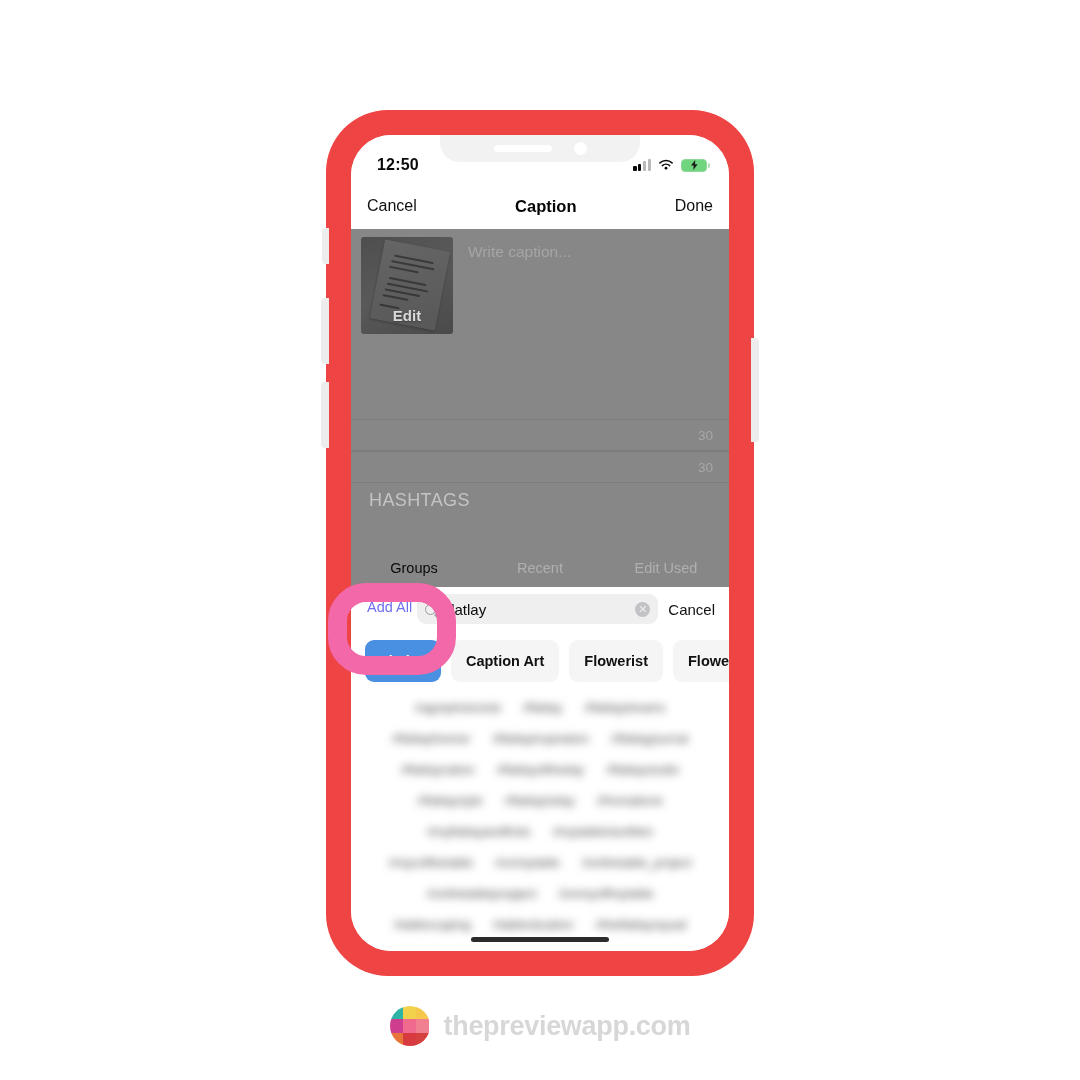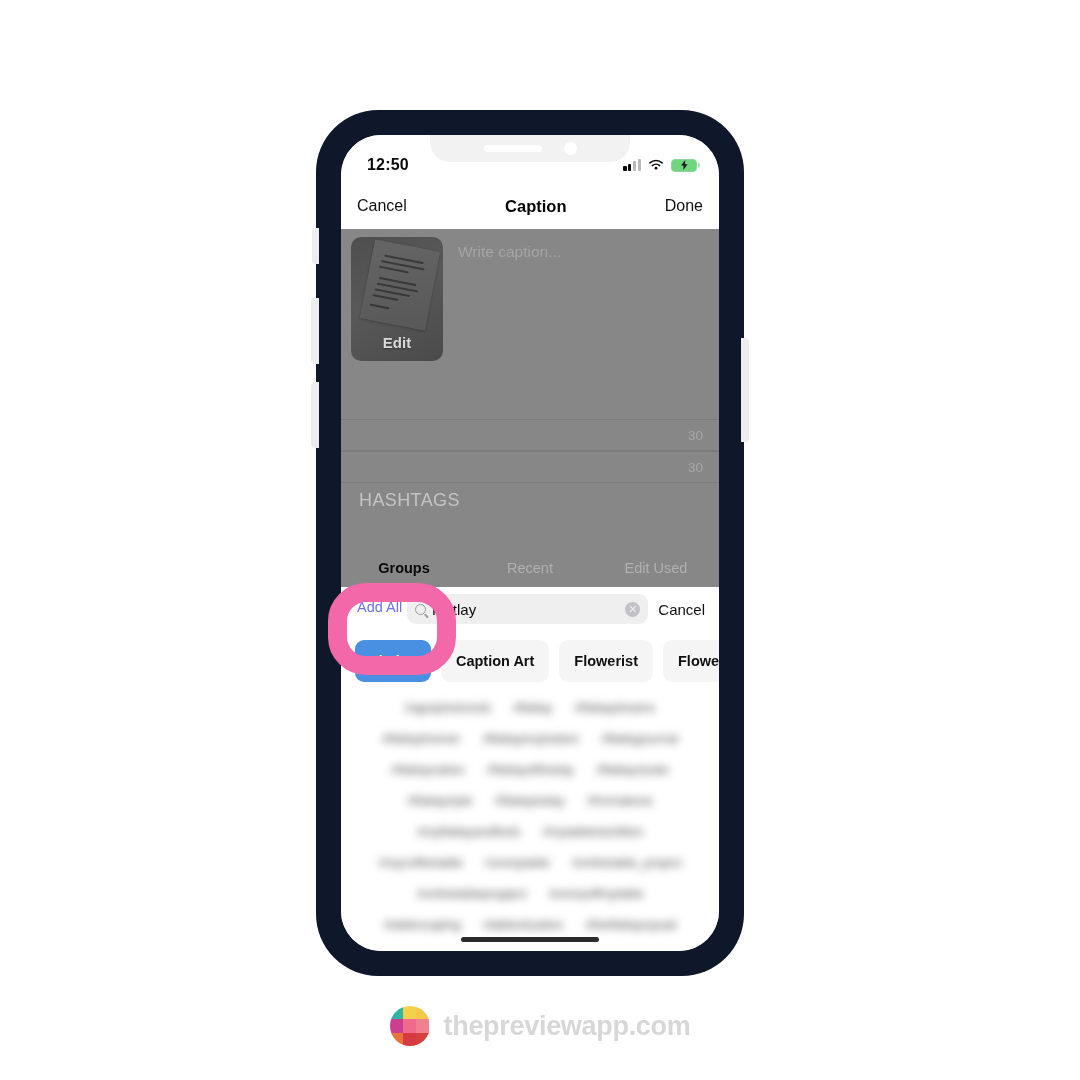--- a/index.html
+++ b/index.html
@@ -15,25 +15,25 @@
   #stage {
     position: relative;
     width: 1080px;
     height: 1080px;
     background: #ffffff;
   }
 
   
   .phone-frame {
     position: absolute;
-    left: 316px;
+    left: 326px;
     top: 110px;
     width: 428px;
     height: 866px;
-    background: #0f172a;
+    background: #ef4444;
     border-radius: 62px;
   }
 
   .frame-btn {
     position: absolute;
     background: #ededed;
     border-radius: 3px;
   }
   .btn-mute   { left: -4px; top: 118px; width: 7px;  height: 36px; border-radius: 3px 0 0 3px; }
   .btn-vol-up { left: -5px; top: 188px; width: 8px;  height: 66px; border-radius: 4px 0 0 4px; }
@@ -137,22 +137,22 @@
     background: #878787;
     z-index: 10;
     overflow: hidden;
   }
 
   .caption-row { position: relative; height: 190px; }
 
   .thumb {
     position: absolute;
     left: 10px; top: 8px;
-    width: 92px; height: 124px;
-    border-radius: 10px;
+    width: 92px; height: 97px;
+    border-radius: 3px;
     overflow: hidden;
     background: linear-gradient(150deg, #4e4e4e 0%, #595959 45%, #4a4a4a 100%);
   }
   .thumb-paper {
     position: absolute;
     left: 16px; top: 8px;
     width: 66px; height: 80px;
     background: linear-gradient(160deg, #656565, #585858);
     transform: rotate(11deg);
     box-shadow: 0 1px 3px rgba(0,0,0,.25);
@@ -213,21 +213,21 @@
     background: #878787;
     display: flex;
     align-items: center;
     z-index: 11;
   }
   .tab {
     flex: 1;
     text-align: center;
     font-size: 14.5px;
   }
-  .tab.active { font-weight: bold; color: #0a0a0a; }
+  .tab.active { font-weight: normal; color: #0a0a0a; }
   .tab.idle   { color: #b0b0b0; }
 
   
   .sheet {
     position: absolute;
     left: 0; top: 452px; right: 0; bottom: 0;
     background: #ffffff;
     z-index: 15;
   }
 

